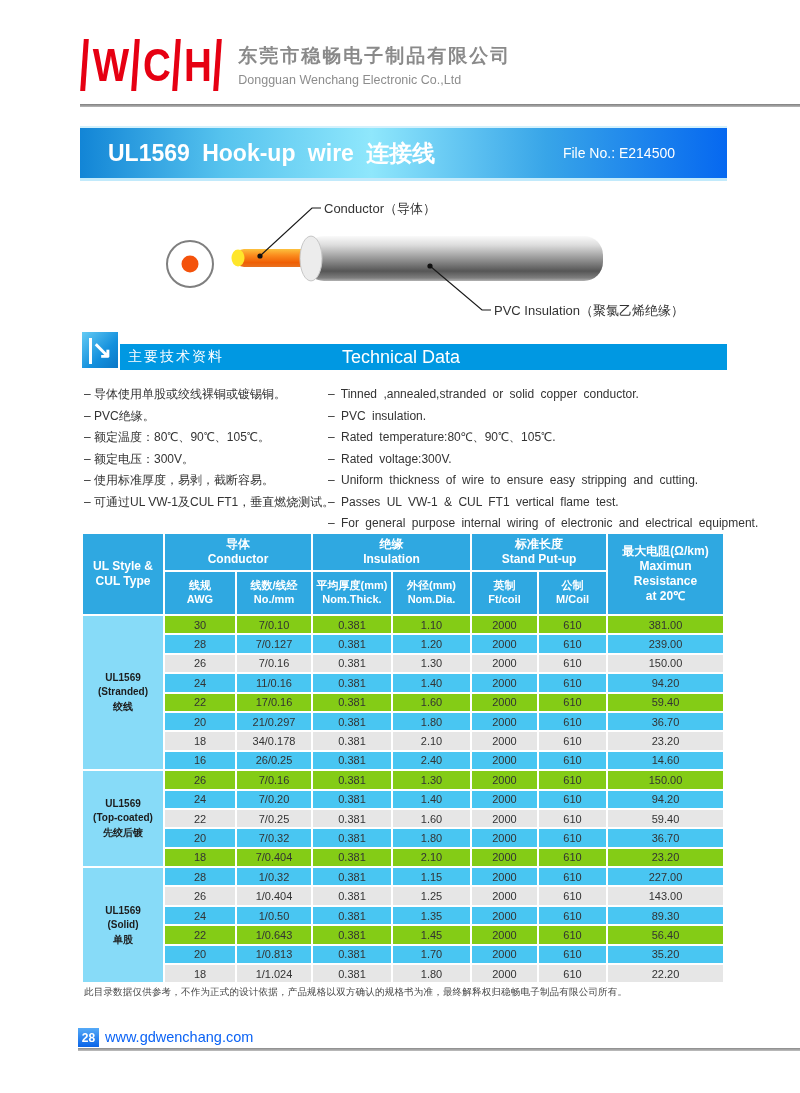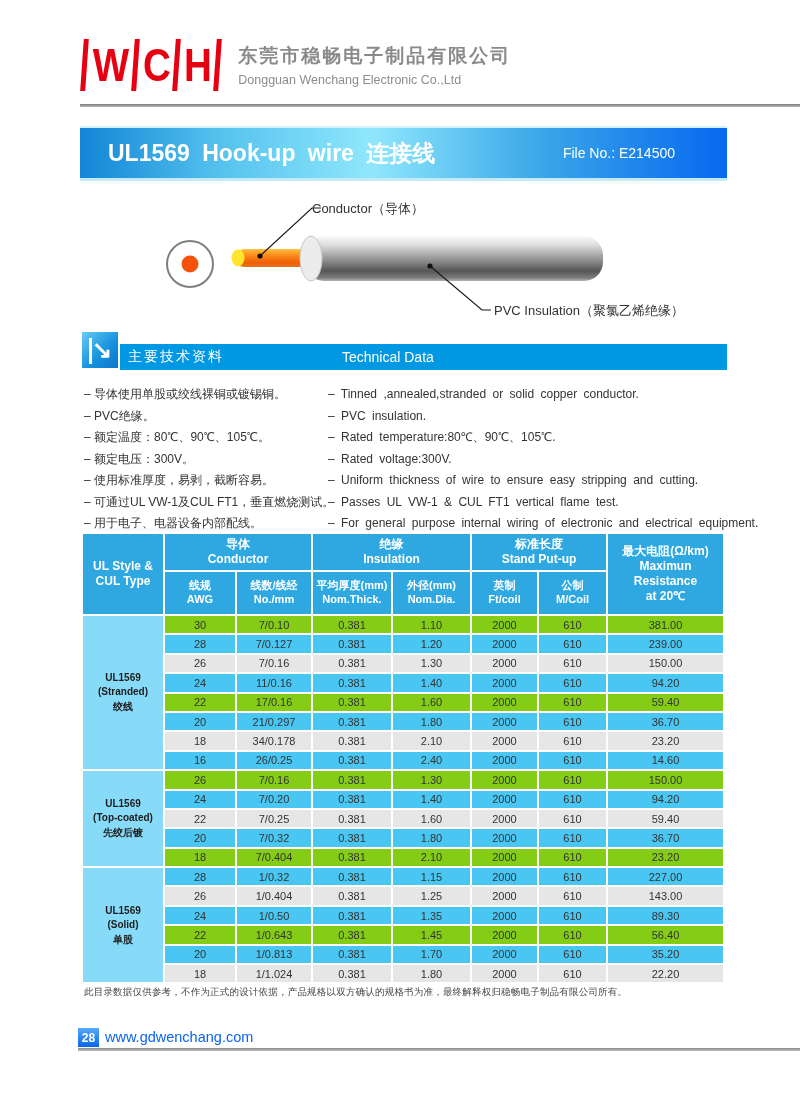--- a/index.html
+++ b/index.html
@@ -19,27 +19,27 @@
   
   .banner{position:absolute;left:80px;top:128px;width:647px;height:50px;
     background:linear-gradient(90deg,#1285d6 0%,#56c3ee 22%,#8fe7fc 45%,#38a5e8 72%,#0668f0 100%);
     display:flex;align-items:center;box-shadow:0 3px 0 #c2eafb, 0 -2px 0 #d4f1fc;}
   .banner-title{color:#fff;font-weight:bold;font-size:23px;margin-left:28px;word-spacing:6px;}
   .banner-file{color:#fff;font-size:14px;margin-left:auto;margin-right:52px;}
   
   .diagram{position:absolute;left:140px;top:192px;width:545px;height:140px;}
   .diagram svg{position:absolute;inset:0;}
   .diag-label{position:absolute;font-size:13px;color:#333;white-space:nowrap;}
-  .lbl-conductor{left:172px;top:8px;}
+  .lbl-conductor{left:184px;top:8px;}
   .lbl-insulation{left:354px;top:110px;}
   
   .tech-bar{position:absolute;left:80px;top:344px;width:647px;height:26px;background:#0098e2;
     display:flex;align-items:center;}
   .tech-cn{color:#fff;font-weight:normal;font-size:14px;letter-spacing:2px;margin-left:48px;}
-  .tech-en{color:#fff;font-size:14px;margin-left:118px;}
+  .tech-en{color:#fff;font-size:18px;margin-left:118px;}
   .tech-icon{position:absolute;left:80px;top:330px;width:40px;height:40px;box-sizing:border-box;
     background:linear-gradient(135deg,#64cbf4 0%,#1490dd 60%,#0b77c6 100%);
     border:2px solid #fff;display:flex;align-items:center;justify-content:center;}
   .tech-icon .vline{position:absolute;left:7px;top:6px;width:3px;height:26px;background:#fff;}
   .tech-icon .glyph{color:#fff;font-size:24px;font-weight:bold;line-height:1;margin-left:4px;}
   
   .features{position:absolute;left:84px;top:384px;width:645px;display:grid;
     grid-template-columns:240px 1fr;column-gap:4px;}
   .feat{font-size:12px;line-height:21.5px;color:#333;white-space:nowrap;}
   .feat::before{content:"–  ";}
@@ -138,21 +138,20 @@
 </div>
 
 <div class="features">
   <div class="cn">
       <div class="feat">导体使用单股或绞线裸铜或镀锡铜。</div>
       <div class="feat">PVC绝缘。</div>
       <div class="feat">额定温度：80℃、90℃、105℃。</div>
       <div class="feat">额定电压：300V。</div>
       <div class="feat">使用标准厚度，易剥，截断容易。</div>
       <div class="feat">可通过UL VW-1及CUL FT1，垂直燃烧测试。</div>
-      <div class="feat">用于电子、电器设备内部配线。</div>
     </div>
   <div class="en">
       <div class="feat">Tinned ,annealed,stranded or solid copper conductor.</div>
       <div class="feat">PVC insulation.</div>
       <div class="feat">Rated temperature:80℃、90℃、105℃.</div>
       <div class="feat">Rated voltage:300V.</div>
       <div class="feat">Uniform thickness of wire to ensure easy stripping and cutting.</div>
       <div class="feat">Passes UL VW-1 &amp; CUL FT1 vertical flame test.</div>
       <div class="feat">For general purpose internal wiring of electronic and electrical equipment.</div>
     </div>

